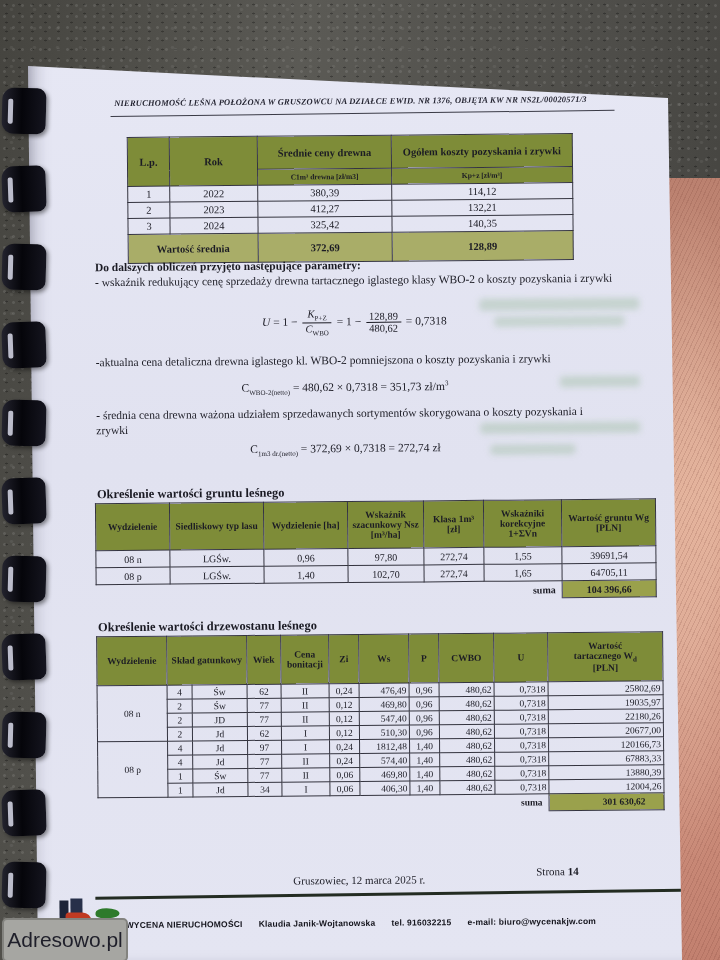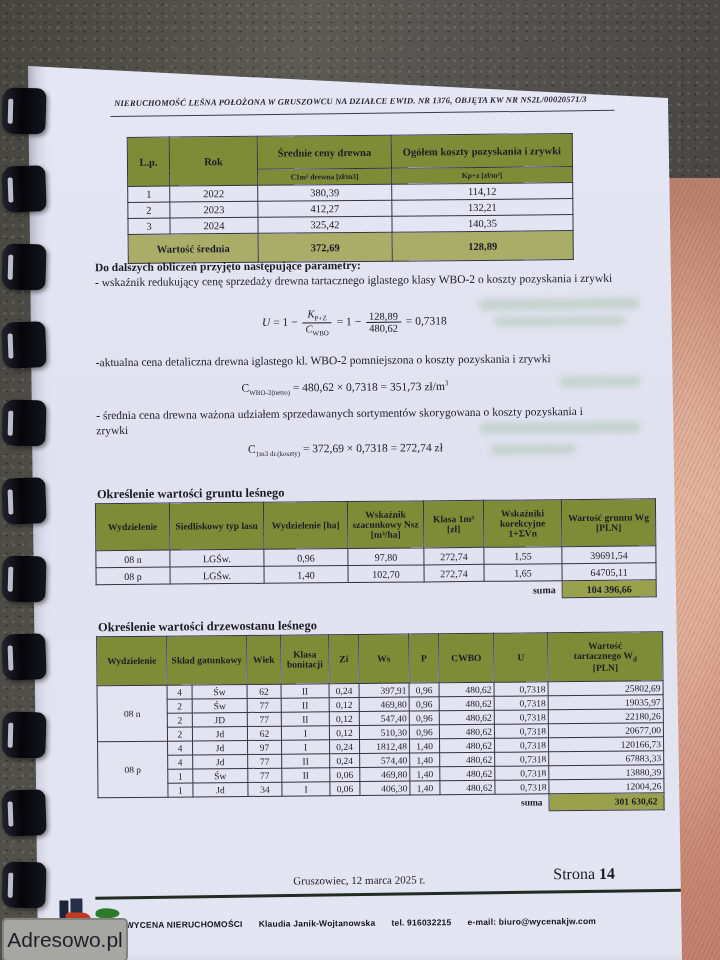--- a/index.html
+++ b/index.html
@@ -66,24 +66,24 @@
   .t2{position:absolute;left:69px;top:443px;width:560px;font-size:10px;}
   .t2 th{font-size:9.5px;font-weight:bold;height:44px;padding:1px 2px;}
   .t2 td{text-align:center;height:14px;}
   .t2 .suma-label{text-align:right;font-weight:bold;padding-right:6px;border-left:none;border-bottom:none;}
   
   .t3{position:absolute;left:69px;top:576px;width:566px;font-size:9.5px;}
   .t3 th{font-size:9.5px;font-weight:bold;height:48px;padding:0 1px;}
   .t3 td{text-align:center;height:13px;padding:0 2px;}
   .t3 td.r{text-align:right;}
   .t3 .suma-label{text-align:right;font-weight:bold;padding-right:6px;border-left:none;border-bottom:none;height:16px;}
-  .t3 .sumcell{text-align:right;padding-right:6px;}
+  .t3 .sumcell{text-align:right;padding-right:18px;}
   
   .footer-date{position:absolute;left:180px;top:816px;width:300px;text-align:center;font-size:11px;}
-  .footer-page{position:absolute;left:524px;top:809px;font-size:16px;}
+  .footer-page{position:absolute;left:507px;top:809px;font-size:11px;}
   .footer-rule{position:absolute;left:66px;top:835px;width:592px;height:3px;background:#232c22;transform:rotate(-0.3deg);}
   .logo{position:absolute;left:24px;top:838px;width:70px;height:26px;}
   .logo .b1{position:absolute;left:6px;top:2px;width:9px;height:22px;background:#1d2438;}
   .logo .b2{position:absolute;left:17px;top:0;width:12px;height:24px;background:#27304a;}
   .logo .roof{position:absolute;left:12px;top:14px;width:26px;height:11px;background:#c03a22;border-radius:4px 10px 2px 2px;}
   .logo .tree{position:absolute;left:42px;top:10px;width:24px;height:10px;background:#2e7a2b;border-radius:50% 60% 50% 40%;}
   .contact{position:absolute;left:96px;top:860px;display:flex;gap:16px;font-family:"Liberation Sans",sans-serif;font-size:8.5px;font-weight:bold;color:#14141c;letter-spacing:.2px;}
 </style>
 </head>
 <body>
@@ -178,21 +178,21 @@
         <span>= 0,7318</span>
       </div>
 
       <div class="para" style="left:71px;top:295px;width:550px">-aktualna cena detaliczna drewna iglastego kl. WBO-2 pomniejszona o koszty pozyskania i zrywki</div>
       <div class="formula" style="left:60px;top:322px;width:520px">
         <span>C</span><sub>WBO-2(netto)</sub><span> = 480,62  × 0,7318 = 351,73 zł/m</span><sup>3</sup>
       </div>
 
       <div class="para" style="left:71px;top:348px;width:500px">- średnia cena drewna ważona udziałem sprzedawanych sortymentów skorygowana o koszty pozyskania i zrywki</div>
       <div class="formula" style="left:60px;top:384px;width:520px">
-        <span>C</span><sub>1m3 dr.(koszty)</sub><span> = 372,69 × 0,7318 = 272,74 zł</span>
+        <span>C</span><sub>1m3 dr.(netto)</sub><span> = 372,69 × 0,7318 = 272,74 zł</span>
       </div>
 
       <div class="sect-title" style="left:71px;top:427px">Określenie wartości gruntu leśnego</div>
       <table class="t2">
         <colgroup>
             <col style="width:74px">
             <col style="width:94px">
             <col style="width:84px">
             <col style="width:76px">
             <col style="width:60px">
@@ -247,36 +247,36 @@
             <col style="width:30px">
             <col style="width:55px">
             <col style="width:54px">
             <col style="width:115px">
           </colgroup>
         <tbody>
             <tr>
           <th class="olive">Wydzielenie</th>
           <th class="olive" colspan="2">Skład gatunkowy</th>
           <th class="olive">Wiek</th>
-          <th class="olive">Klasa bonitacji</th>
+          <th class="olive">Cena bonitacji</th>
           <th class="olive">Zi</th>
           <th class="olive">Ws</th>
           <th class="olive">P</th>
           <th class="olive">CWBO</th>
           <th class="olive">U</th>
           <th class="olive"><span>Wartość</span><br><span>tartacznego W</span><sub>d</sub><br><span> [PLN]</span></th>
         </tr>
         <tr>
           <td rowspan="4">08 n</td>
           <td>4</td>
           <td>Św</td>
           <td>62</td>
           <td>II</td>
           <td>0,24</td>
-          <td class="r">397,91</td>
+          <td class="r">476,49</td>
           <td>0,96</td>
           <td class="r">480,62</td>
           <td class="r">0,7318</td>
           <td class="r">25802,69</td>
         </tr>
         <tr>
           <td>2</td>
           <td>Św</td>
           <td>77</td>
           <td>II</td>

